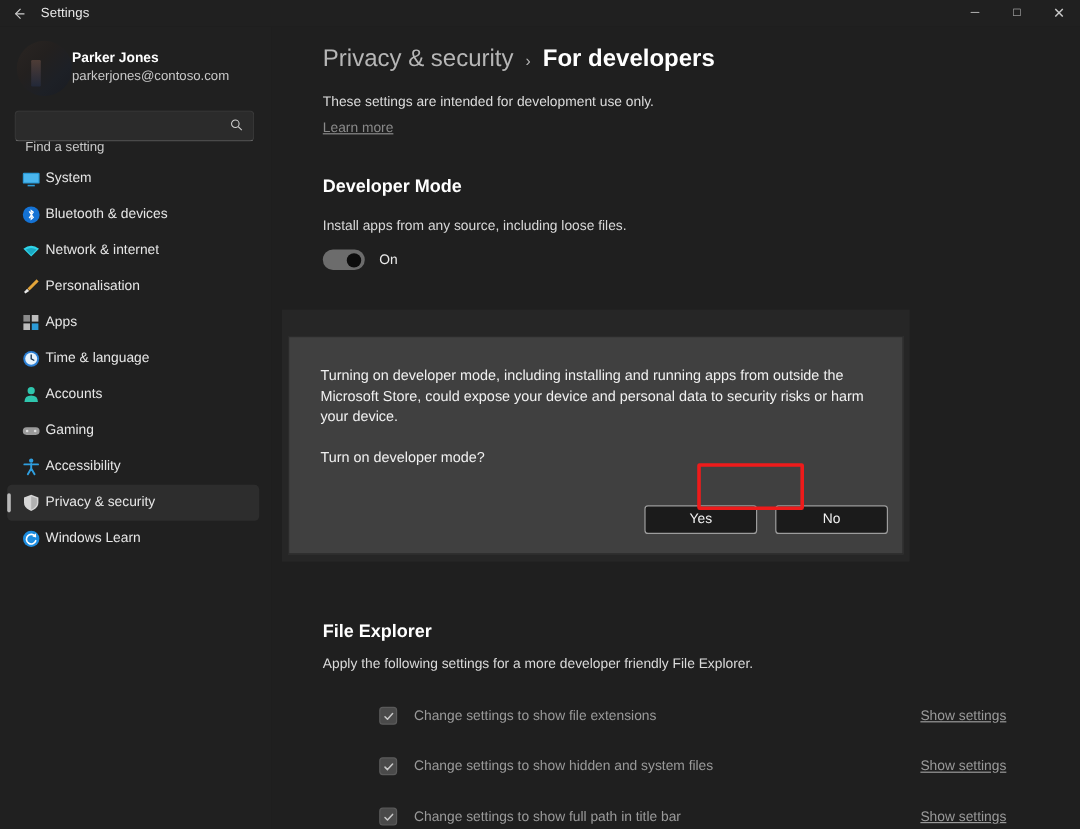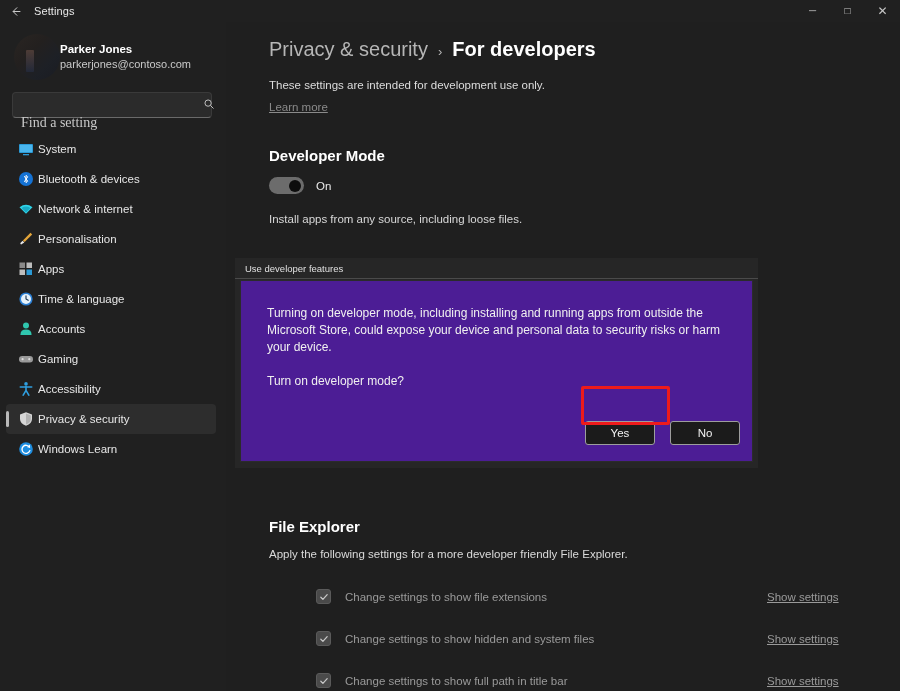--- a/index.html
+++ b/index.html
@@ -138,22 +138,22 @@
     align-items: center;
     padding: 0 8px;
   }
 
   #search-input {
     flex: 1;
     background: transparent;
     border: none;
     outline: none;
     color: #d6d6d6;
-    font-family: Liberation Serif, serif;
-    font-size: 14px;
+    font-family: Liberation Sans, sans-serif;
+    font-size: 11px;
     margin-top: 36px;
   }
   #search-input::placeholder { color: #c9c9c9; opacity: 1; }
 
   #search-icon {
     color: #cfcfcf;
     font-size: 12px;
     line-height: 1;
     margin-left: 4px;
   }
@@ -377,21 +377,21 @@
     font-size: 9.5px;
     color: #e0e0e0;
   }
 
   #dialog {
     position: absolute;
     left: 5px;
     top: 22px;
     width: 513px;
     height: 182px;
-    background: #4c1d95;
+    background: #404040;
     border: 1px solid #2b2b2b;
   }
 
   #dialog-body {
     padding: 24px 26px 0 26px;
   }
 
   #dialog-msg {
     font-size: 12px;
     color: #f0f0f0;
@@ -407,21 +407,21 @@
 
   #dialog-buttons {
     position: absolute;
     right: 12px;
     bottom: 16px;
     display: flex;
     gap: 15px;
   }
 
   .dlg-btn {
-    width: 70px;
+    width: 94px;
     height: 24px;
     background: #1b1b1b;
     border: 1px solid #9d9d9d;
     border-radius: 3px;
     color: #f2f2f2;
     font-family: "Liberation Sans", sans-serif;
     font-size: 11.5px;
     display: flex;
     align-items: center;
     justify-content: center;
@@ -596,29 +596,29 @@
       <span id="crumb-sep">›</span>
       <span id="crumb-current">For developers</span>
     </div>
 
     <div id="intro">
       <div id="intro-text">These settings are intended for development use only.</div>
       <a id="learn-more" href="#">Learn more</a>
     </div>
 
     <div id="devmode-title" class="section-title">Developer Mode</div>
+    <div id="devmode-desc">Install apps from any source, including loose files.</div>
+
     <div id="devmode-toggle-row">
       <div class="toggle">
         <div class="knob"></div>
       </div>
       <span id="toggle-state">On</span>
     </div>
 
-    <div id="devmode-desc">Install apps from any source, including loose files.</div>
-
 
     <div id="fileexp-title" class="section-title">File Explorer</div>
     <div id="fileexp-desc">Apply the following settings for a more developer friendly File Explorer.</div>
 
     <div id="check-rows">
         <div class="check-row" style="top: 567px;">
           <span class="checkbox">
             <svg width="10" height="10" viewBox="0 0 12 12" fill="none" stroke="#c9c9c9" stroke-width="1.5" stroke-linecap="round" stroke-linejoin="round">
               <path d="M2.2 6.3 L4.7 8.8 L9.8 3.2"></path>
             </svg>
@@ -641,23 +641,20 @@
               <path d="M2.2 6.3 L4.7 8.8 L9.8 3.2"></path>
             </svg>
           </span>
           <span class="check-label">Change settings to show full path in title bar</span>
           <a class="show-settings" href="#">Show settings</a>
         </div>
       </div>
   </div>
 
   <div id="dialog-overlay">
-    <div id="dialog-header">
-      <span id="dialog-title">Use developer features</span>
-    </div>
 
     <div id="dialog">
       <div id="dialog-body">
         <div id="dialog-msg">Turning on developer mode, including installing and running apps from outside the Microsoft Store, could expose your device and personal data to security risks or harm your device.</div>
         <div id="dialog-question">Turn on developer mode?</div>
       </div>
       <div id="dialog-buttons">
         <button class="dlg-btn">Yes</button>
         <button class="dlg-btn">No</button>
       </div>

